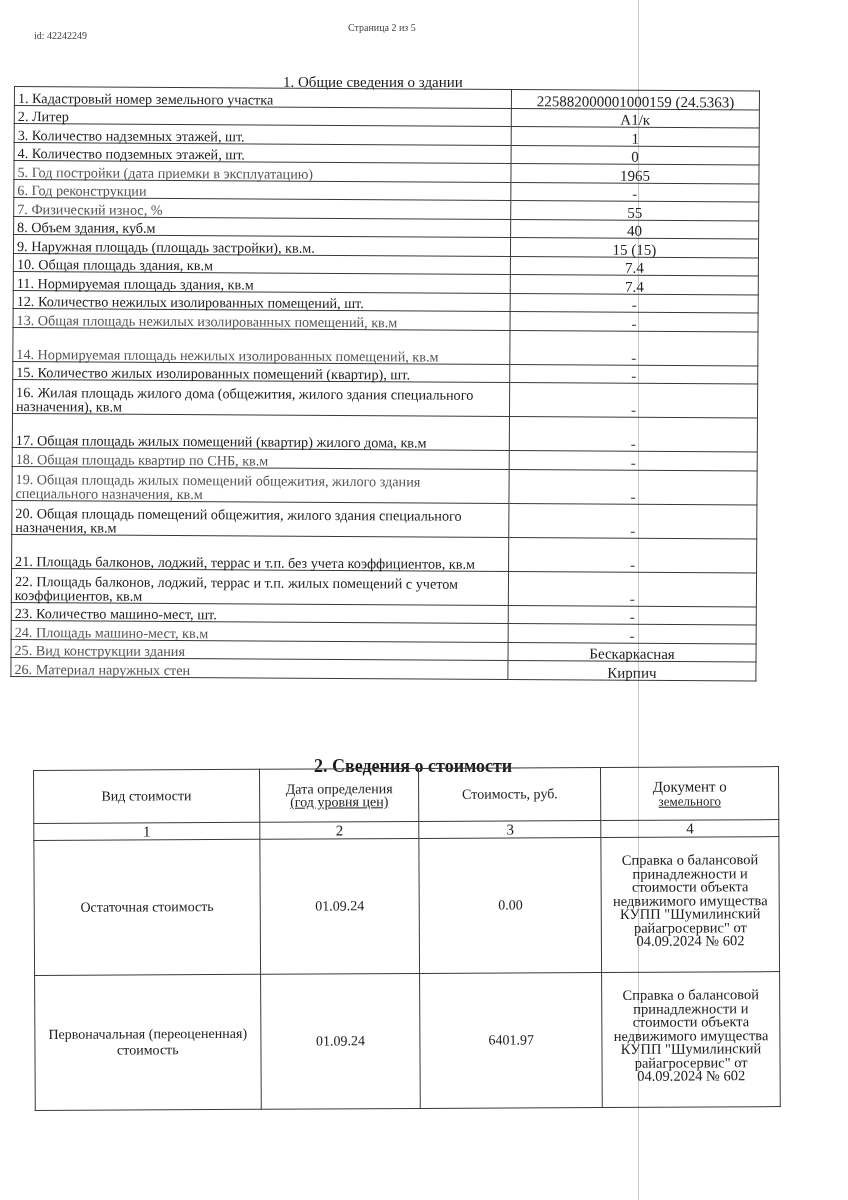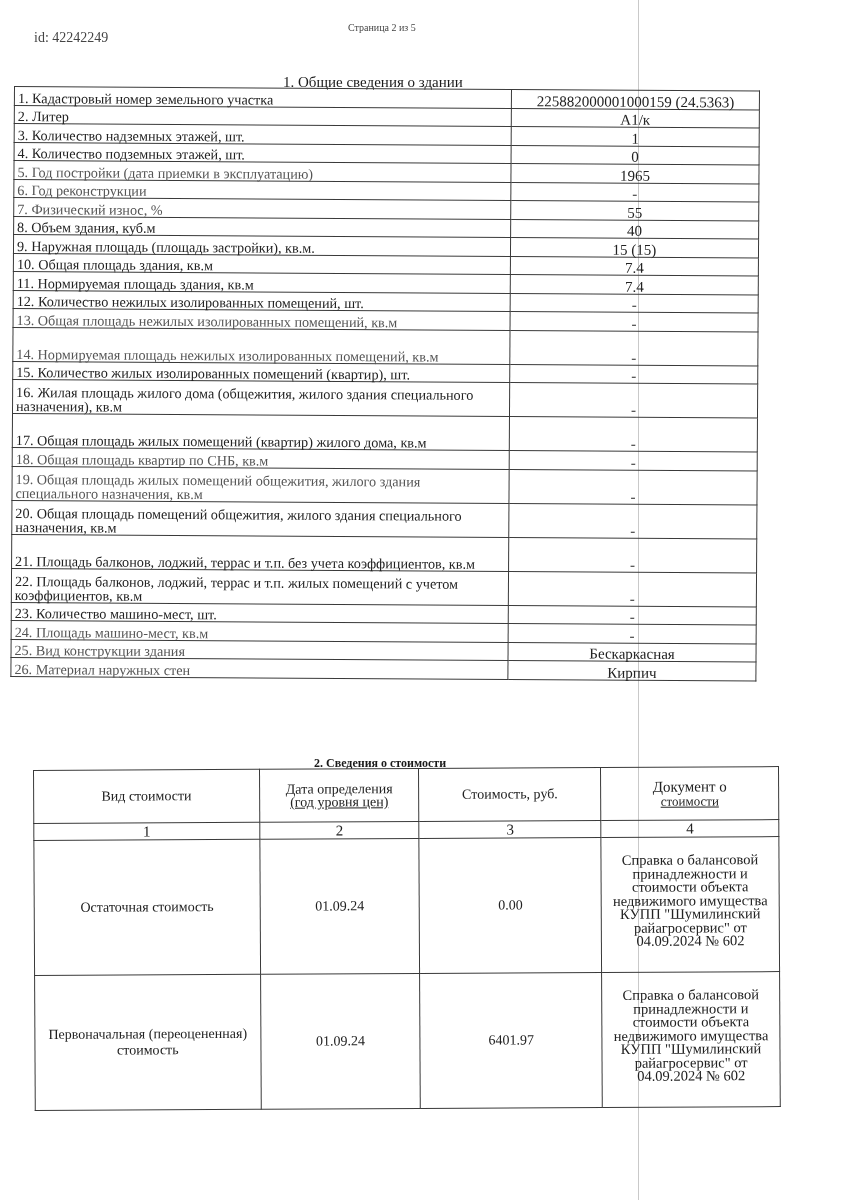--- a/index.html
+++ b/index.html
@@ -1,38 +1,38 @@
 <!DOCTYPE html>
 <html><head>
 <meta charset="utf-8">
 <style>
   html, body { margin:0; padding:0; }
   body {
     width:848px; height:1200px; background:#ffffff; position:relative; overflow:hidden;
     font-family:"Liberation Serif","DejaVu Serif",serif; color:#1a1a1a;
   }
-  .doc-id { position:absolute; left:34px; top:30px; font-size:14px; color:#444; }
+  .doc-id { position:absolute; left:34px; top:30px; font-size:10px; color:#444; }
   .page-num { position:absolute; left:348px; top:22px; font-size:10px; color:#444; }
   .fold-line { position:absolute; left:638px; top:0; width:1px; height:1200px; background:#c9c9c9; }
   .sec1-title { position:absolute; left:283px; top:64px; font-size:15px;margin-top:10px; }
   .t1 {
     position:absolute; left:14px; top:86px; width:746px;
     border-collapse:collapse; transform:rotate(0.35deg); transform-origin:left top;
   }
   .t1 td {
     border:1px solid #3a3a3a; padding:0 3px; font-size:14.2px; line-height:14px;
     vertical-align:bottom; color:#222;
   }
   .t1 td.lbl { width:490px; text-align:left; }
   .t1 td.val { text-align:center; font-size:15px; }
   .t1 tr.single td { height:17.5px; }
   .t1 tr.double td { height:33px; }
   .t1 tr.faded td.lbl { color:#555; }
 
-  .sec2-title { position:absolute; left:314px; top:756px; font-size:12px; font-weight:bold; }
+  .sec2-title { position:absolute; left:314px; top:756px; font-size:18px; font-weight:bold; }
   .t2 {
     position:absolute; left:33px; top:770px; width:746px;
     border-collapse:collapse; transform:rotate(-0.3deg); transform-origin:left top;
   }
   .t2 td { border:1px solid #3a3a3a; text-align:center; font-size:14px; color:#222; padding:0 2px; }
   .t2 .hdr td { height:52px; vertical-align:middle; }
   .t2 .hdr .c2 { line-height:13px; }
   .t2 .hdr .c4 { line-height:14px; font-size:15px;text-align:center; }
   .t2 .hdr .sm { font-size:13px; }
   .t2 .nums td { height:16px; font-size:15px; line-height:15px; }
@@ -167,21 +167,21 @@
       <col class="a">
       <col class="b">
       <col class="c">
       <col class="d">
     </colgroup>
   <tbody>
     <tr class="hdr">
       <td><span>Вид стоимости</span></td>
       <td class="c2"><span>Дата определения</span><br><span class="u">(год уровня цен)</span></td>
       <td><span>Стоимость, руб.</span></td>
-      <td class="c4"><span>Документ о</span><br><span class="sm u">стоимости</span></td>
+      <td class="c4"><span>Документ о</span><br><span class="sm u">земельного</span></td>
     </tr>
     <tr class="nums">
       <td>1</td>
       <td>2</td>
       <td>3</td>
       <td>4</td>
     </tr>
     <tr class="row">
       <td>Остаточная стоимость</td>
       <td>01.09.24</td>

